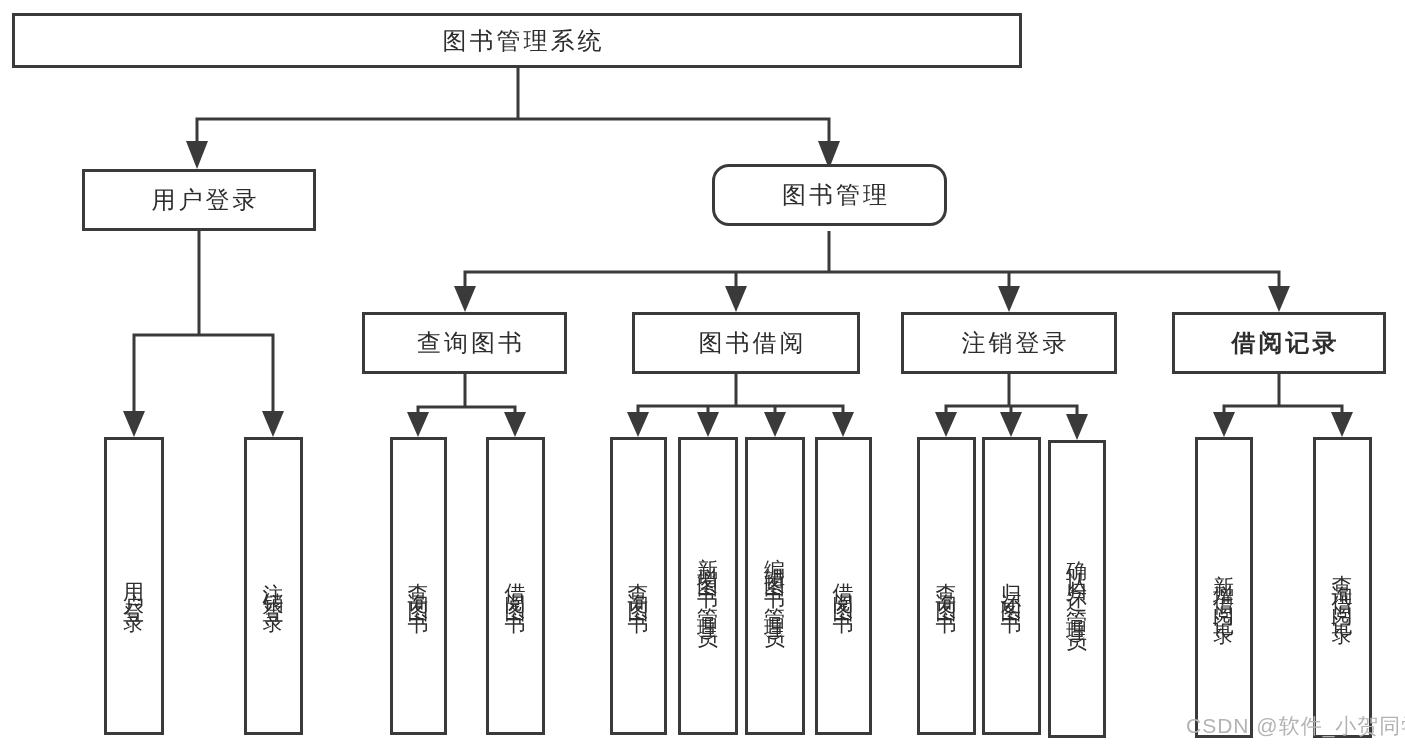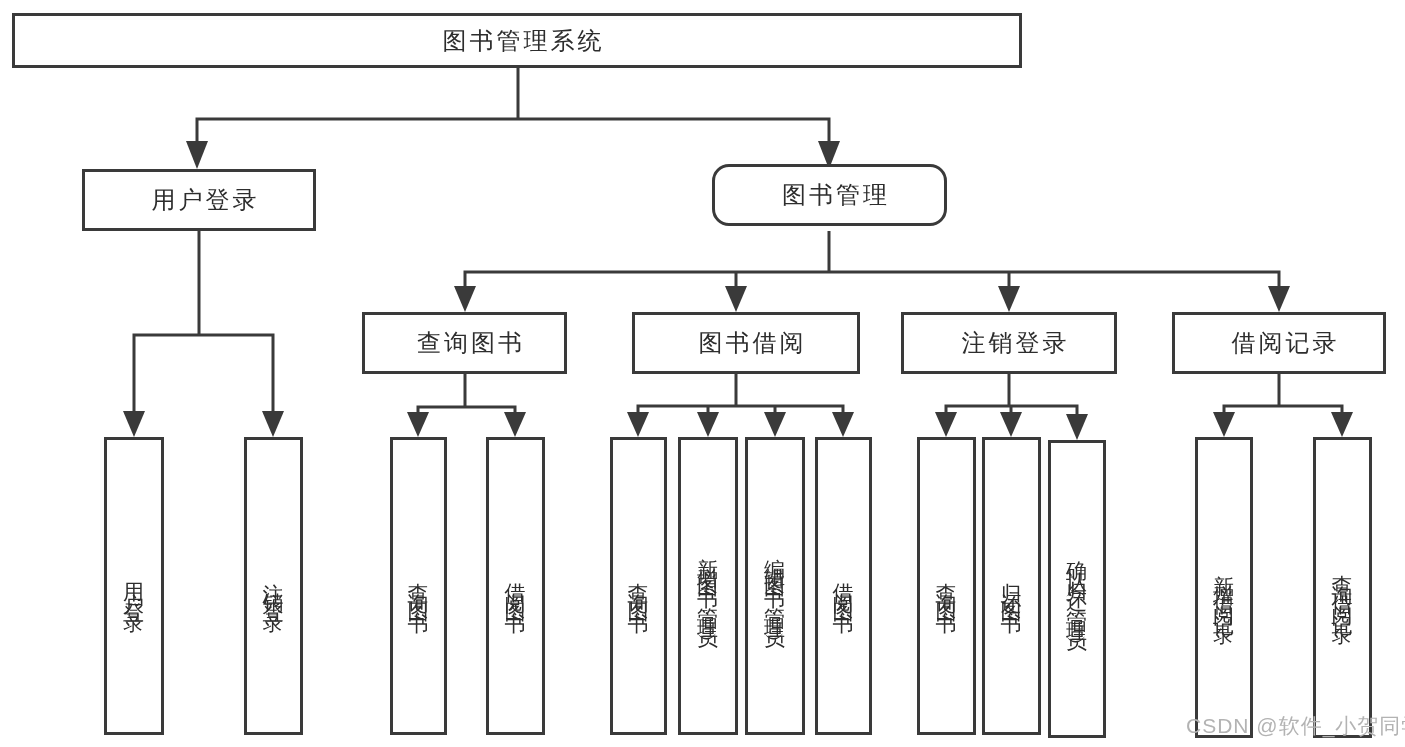--- a/index.html
+++ b/index.html
@@ -94,21 +94,21 @@
   </svg>
 
   <div class="box h" style="left:12px; top:13px; width:1010px; height:55px;">图书管理系统</div>
 
   <div class="box h" style="left:82px; top:169px; width:234px; height:62px;">用户登录</div>
   <div class="box h" style="left:712px; top:164px; width:235px; height:62px;border-radius:17px;">图书管理</div>
 
   <div class="box h" style="left:362px; top:312px; width:205px; height:62px;">查询图书</div>
   <div class="box h" style="left:632px; top:312px; width:228px; height:62px;">图书借阅</div>
   <div class="box h" style="left:901px; top:312px; width:216px; height:62px;">注销登录</div>
-  <div class="box h" style="left:1172px; top:312px; width:214px; height:62px;">借阅记录</div>
+  <div class="box h" style="left:1172px; top:312px; width:214px; height:62px;font-weight:bold;">借阅记录</div>
 
   <div class="box v" style="left:104px; top:437px; width:60px; height:298px;">用户登录</div>
   <div class="box v" style="left:244px; top:437px; width:59px; height:298px;">注销登录</div>
 
   <div class="box v" style="left:390px; top:437px; width:57px; height:298px;">查询图书</div>
   <div class="box v" style="left:486px; top:437px; width:59px; height:298px;">借阅图书</div>
 
   <div class="box v" style="left:610px; top:437px; width:57px; height:298px;">查询图书</div>
   <div class="box v" style="left:678px; top:437px; width:60px; height:298px;">新增图书（管理员）</div>
   <div class="box v" style="left:745px; top:437px; width:60px; height:298px;">编辑图书（管理员）</div>

